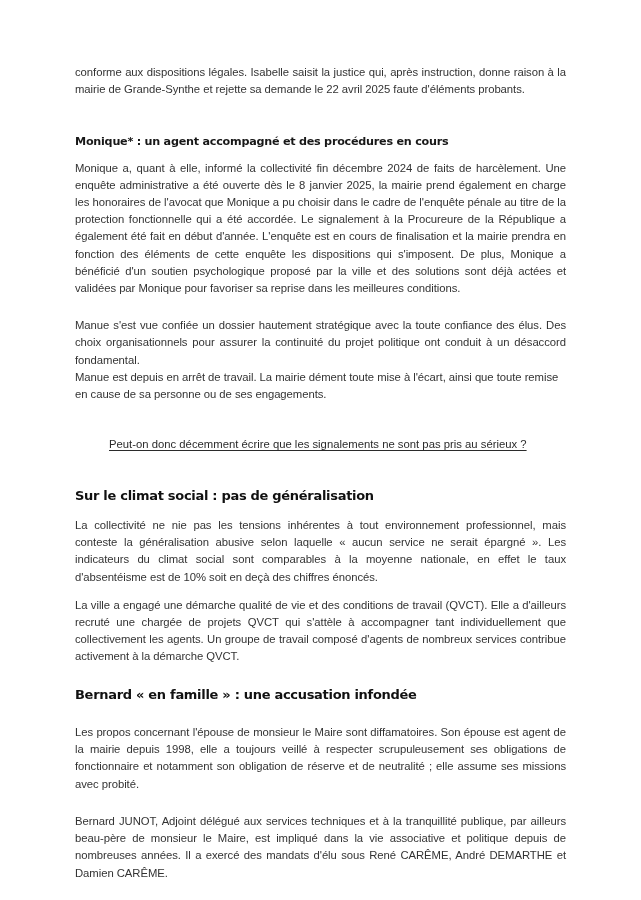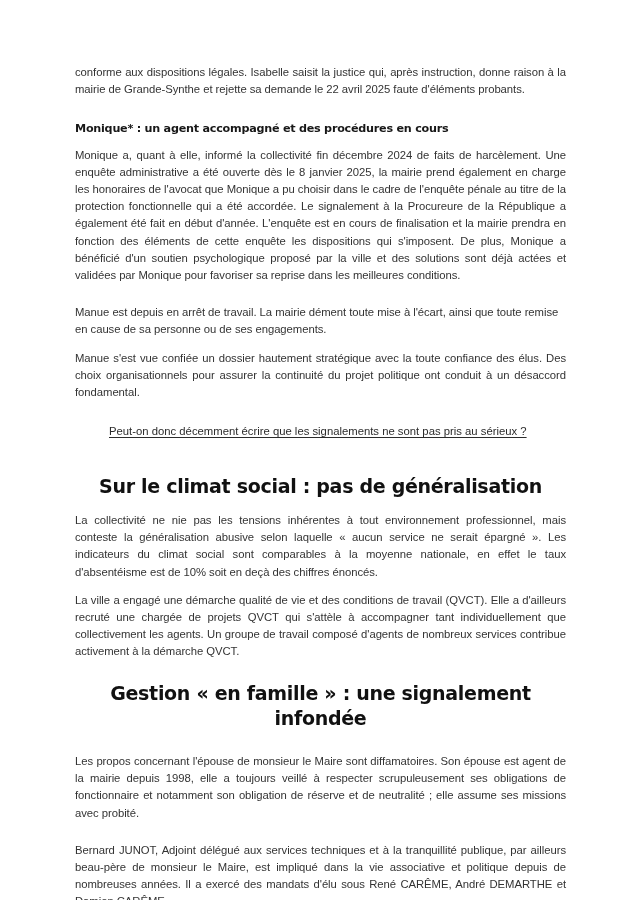--- a/index.html
+++ b/index.html
@@ -28,31 +28,30 @@
   }
 
   
   .h-sub {
     font-family: "DejaVu Sans", sans-serif;
     font-size: 11.2px;
     font-weight: bold;
     color: #181818;
     letter-spacing: -0.25px;
     line-height: 1.35;
-    margin: 3px 0 10px 0;
+    margin: 16px 0 10px 0;
   }
   .h-section {
     font-family: "DejaVu Sans", sans-serif;
-    font-size: 19px;
+    font-size: 13px;
     font-weight: bold;
     color: #111111;
     letter-spacing: -0.3px;
     line-height: 1.35;
     margin: 0 0 12px 0;
-    text-align: center;
   }
 
   
   p.para {
     font-size: 11.3px;
     line-height: 17.2px;
     margin: 0 0 11px 0;
     color: #333333;
     letter-spacing: -0.05px;
   }
@@ -92,41 +91,41 @@
 
     <div class="gap-sm"></div>
 
     <h3 class="h-sub">Monique* : un agent accompagné et des procédures en cours</h3>
 
     <p class="para just">Monique a, quant à elle, informé la collectivité fin décembre 2024 de faits de harcèlement. Une enquête administrative a été ouverte dès le 8 janvier 2025, la mairie prend également en charge les honoraires de l'avocat que Monique a pu choisir dans le cadre de l'enquête pénale au titre de la protection fonctionnelle qui a été accordée.  Le signalement à la Procureure de la République a également été fait en début d'année. L'enquête est en cours de finalisation et la mairie prendra en fonction des éléments de cette enquête les dispositions qui s'imposent. De plus, Monique a bénéficié d'un soutien psychologique proposé par la ville et des solutions sont déjà actées et validées par Monique pour favoriser sa reprise dans les meilleures conditions.</p>
 
     <div class="gap-sm"></div>
 
 
+    <p class="para just tight">Manue s'est vue confiée un dossier hautement stratégique avec la toute confiance des élus. Des choix organisationnels pour assurer la continuité du projet politique ont conduit à un désaccord fondamental.</p>
+
     <p class="para left">Manue est depuis en arrêt de travail. La mairie dément toute mise à l'écart, ainsi que toute remise en cause de sa personne ou de ses engagements.</p>
-
-    <p class="para just tight">Manue s'est vue confiée un dossier hautement stratégique avec la toute confiance des élus. Des choix organisationnels pour assurer la continuité du projet politique ont conduit à un désaccord fondamental.</p>
 
     <div class="gap-md"></div>
 
     <div>
       <span class="underline-line">Peut-on donc décemment écrire que les signalements ne sont pas pris au sérieux ?</span>
     </div>
 
     <div class="gap-lg"></div>
 
     <h2 class="h-section">Sur le climat social : pas de généralisation</h2>
 
     <p class="para just">La collectivité ne nie pas les tensions inhérentes à tout environnement professionnel, mais conteste la généralisation abusive selon laquelle « aucun service ne serait épargné ». Les indicateurs du climat social sont comparables à la moyenne nationale, en effet le taux d'absentéisme est de 10% soit en deçà des chiffres énoncés.</p>
 
     <p class="para just">La ville a engagé une démarche qualité de vie et des conditions de travail (QVCT). Elle a d'ailleurs recruté une chargée de projets QVCT qui s'attèle à accompagner tant individuellement que collectivement les agents. Un groupe de travail composé d'agents de nombreux services contribue activement à la démarche QVCT.</p>
 
     <div class="gap-sm"></div>
 
-    <h2 class="h-section">Gestion « en famille » : une signalement infondée</h2>
+    <h2 class="h-section">Bernard « en famille » : une accusation infondée</h2>
 
 
     <div class="gap-sm"></div>
 
     <p class="para just">Les propos concernant l'épouse de monsieur le Maire sont diffamatoires.  Son épouse est agent de la mairie depuis 1998, elle a toujours veillé à respecter scrupuleusement ses obligations de fonctionnaire et notamment son obligation de réserve et de neutralité ; elle assume ses missions avec probité.</p>
 
     <div class="gap-sm"></div>
 
     <p class="para just">Bernard JUNOT, Adjoint délégué aux services techniques et à la tranquillité publique, par ailleurs beau-père de monsieur le Maire, est impliqué dans la vie associative et politique depuis de nombreuses années. Il a exercé des mandats d'élu sous René CARÊME, André DEMARTHE et Damien CARÊME.</p>
 

